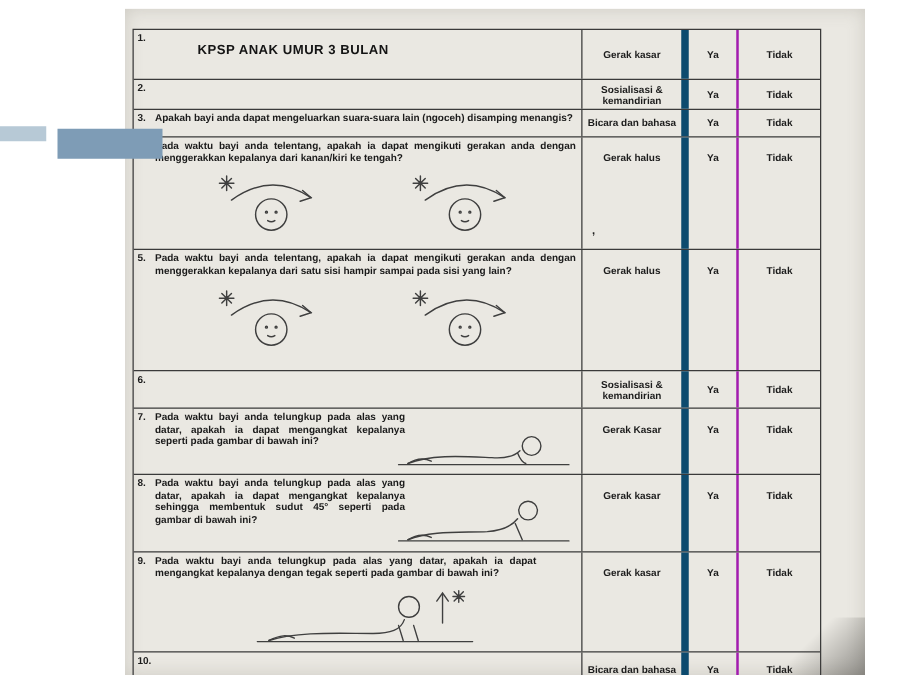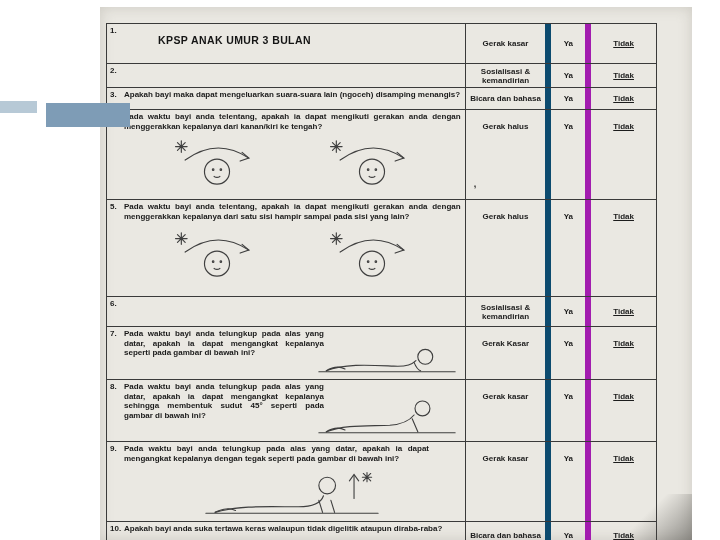--- a/index.html
+++ b/index.html
@@ -41,22 +41,22 @@
   .qtext {
     font-size:8px; font-weight:bold; line-height:9.5px; text-align:justify;
     color:#1a1a1a;
   }
   .cell {
     display:flex; align-items:center; justify-content:center;
     font-size:8px; font-weight:bold; text-align:center; line-height:9px;
     padding:1px 2px;
   }
   .ccell { width:86px; border-right:6px solid #0c4a6e; position:relative; }
-  .ycell { width:40px; border-right:6px solid #a21caf; }
-  .tcell { width:65px;text-decoration:underline; }
+  .ycell { width:40px; border-right:2px solid #a21caf; }
+  .tcell { width:65px; }
   .tall .cell { align-items:flex-start; padding-top:12px; }
   .r1{height:40px} .r2{height:24px} .r3{height:22px} .r4{height:90px}
   .r5{height:97px} .r6{height:30px} .r7{height:53px} .r8{height:62px}
   .r9{height:80px} .r10{height:26px}
   .r7 .qtext, .r8 .qtext { width:200px; }
   .r9 .qtext { width:305px; }
   .illo { stroke:#3f3f3f; stroke-width:1.2; fill:none; stroke-linecap:round; }
   .illo-center { display:block; margin:4px auto 0; }
   .illo-abs { position:absolute; }
   .r7 .illo-abs { right:8px; top:5px; }
@@ -139,21 +139,21 @@
           <span>Ya</span>
         </div>
       <div class="cell tcell">
           <span>Tidak</span>
         </div>
     </div>
 
     <div class="row r3">
       <div class="qcell">
         <span class="qnum">3.</span>
-        <div class="qtext">Apakah bayi maka dapat mengeluarkan suara-suara lain (ngoceh) disamping menangis?</div>
+        <div class="qtext">Apakah bayi anda dapat mengeluarkan suara-suara lain (ngoceh) disamping menangis?</div>
       </div>
       <div class="cell ccell">
           <span>Bicara dan bahasa</span>
         </div>
       <div class="cell ycell">
           <span>Ya</span>
         </div>
       <div class="cell tcell">
           <span>Tidak</span>
         </div>
@@ -268,21 +268,20 @@
           <span>Ya</span>
         </div>
       <div class="cell tcell">
           <span>Tidak</span>
         </div>
     </div>
 
     <div class="row r10">
       <div class="qcell">
         <span class="qnum">10.</span>
-        <div class="qtext">Apakah bayi anda suka tertawa keras walaupun tidak digelitik ataupun diraba-raba?</div>
       </div>
       <div class="cell ccell">
           <span>Bicara dan bahasa</span>
         </div>
       <div class="cell ycell">
           <span>Ya</span>
         </div>
       <div class="cell tcell">
           <span>Tidak</span>
         </div>

